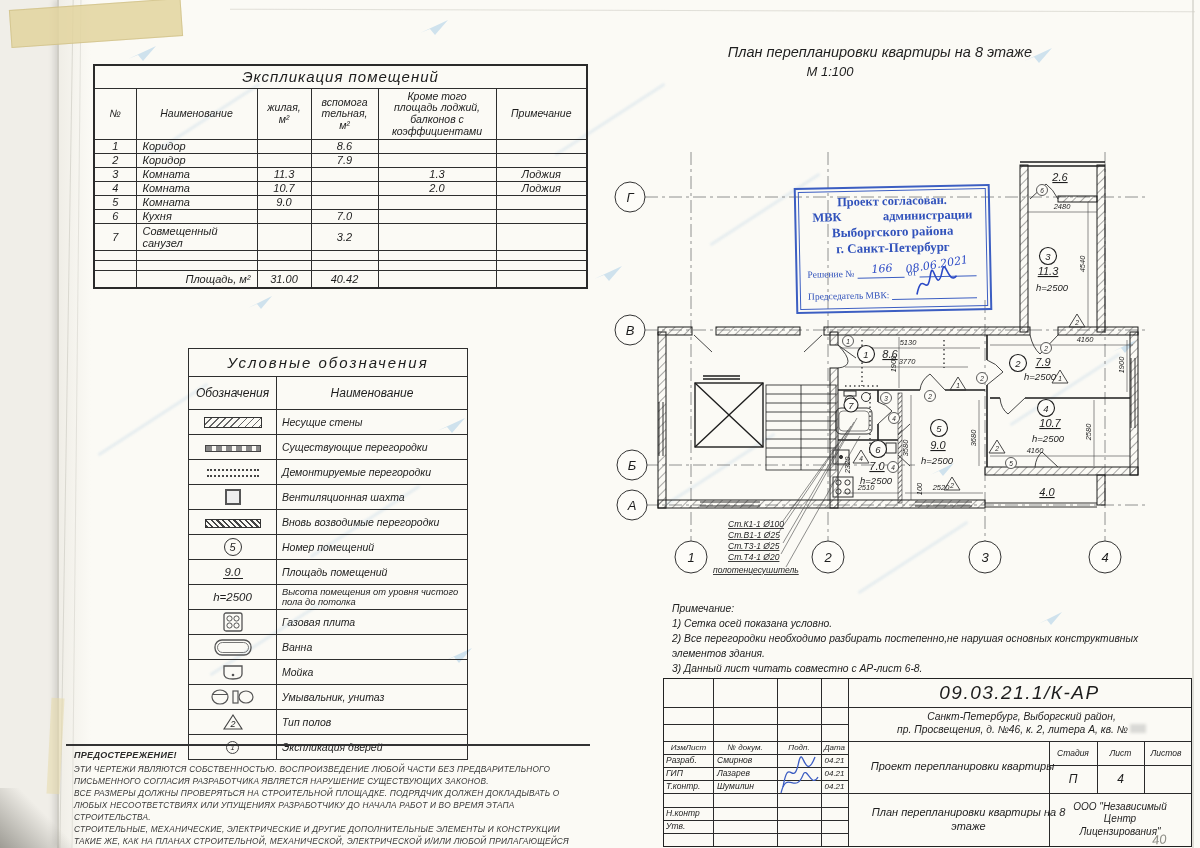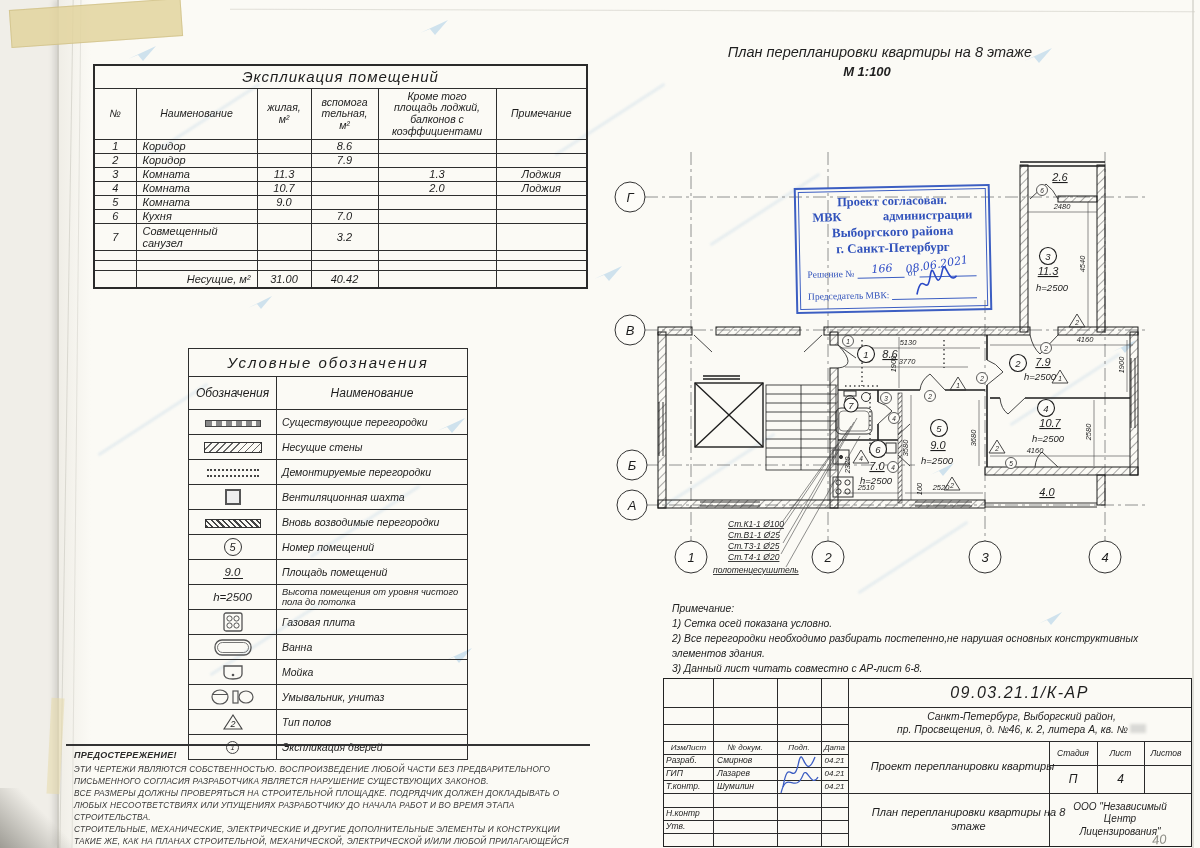--- a/index.html
+++ b/index.html
@@ -50,21 +50,21 @@
     width:16px;height:16px;line-height:16px;display:inline-block;}
   .sym-area{font-style:italic;font-size:11.5px;border-bottom:1.2px solid #222;padding:0 2px;}
   .sym-h{font-style:italic;font-size:11.5px;}
   
   #warning{left:66px;top:744px;width:514px;border-top:2px solid #333;border-bottom:2px solid #333;
     padding:4px 2px 6px 8px;}
   #warning .wt{font-size:9px;font-style:italic;font-weight:bold;color:#2b2b2b;margin-bottom:3px;letter-spacing:.3px;}
   #warning .wl{font-size:8.3px;font-style:italic;color:#383838;line-height:1.45;letter-spacing:.2px;}
   
   #plan-title{left:655px;top:44px;width:450px;text-align:center;font-size:14.5px;}
-  #plan-scale{left:692px;top:64px;width:350px;text-align:center;font-size:13px;font-weight:bold;}
+  #plan-scale{left:655px;top:64px;width:350px;text-align:center;font-size:13px;}
   
   #notes{left:672px;top:602px;width:505px;font-size:10.3px;font-style:italic;color:#222;line-height:1.45;}
   
   #stamp{left:795px;top:186px;width:192px;height:122px;transform:rotate(-1.2deg);
     border:2.5px solid #3c5ec2;color:#3152bb;z-index:5;}
   #stamp .inner{position:absolute;inset:2px;border:1px solid #3c5ec2;padding:3px 7px;}
   #stamp .s1{font-family:"Liberation Serif",serif;font-weight:bold;font-size:12.5px;text-align:center;}
   #stamp .s2{font-family:"Liberation Serif",serif;font-weight:bold;font-size:12.5px;display:flex;justify-content:space-between;padding:0 6px;}
   #stamp .s3,#stamp .s4{font-family:"Liberation Serif",serif;font-weight:bold;font-size:13px;text-align:center;}
   #stamp .srow{font-family:"Liberation Serif",serif;font-size:9.5px;display:flex;align-items:flex-end;margin-top:9px;}
@@ -238,21 +238,21 @@
 <tr class="sp">
           <td></td>
           <td></td>
           <td></td>
           <td></td>
           <td></td>
           <td></td>
         </tr>
 <tr class="tot">
           <td></td>
-          <td class="lab">Несущие, м²</td>
+          <td class="lab">Площадь, м²</td>
           <td>31.00</td>
           <td>40.42</td>
           <td></td>
           <td></td>
         </tr>
 </tbody>
     </table>
 </div>
 
 <div id="legend" class="abs">
@@ -263,26 +263,26 @@
       </colgroup>
 <tbody>
         <tr class="lg-title">
           <td colspan="2">Условные обозначения</td>
         </tr>
 <tr class="lg-head">
           <td>Обозначения</td>
           <td>Наименование</td>
         </tr>
 <tr>
+          <td class="sym"><span class="sym-inner ic-bear"></span></td>
+          <td>Несущие стены</td>
+        </tr>
+<tr>
           <td class="sym"><span class="sym-inner ic-exist"></span></td>
           <td>Существующие перегородки</td>
-        </tr>
-<tr>
-          <td class="sym"><span class="sym-inner ic-bear"></span></td>
-          <td>Несущие стены</td>
         </tr>
 <tr>
           <td class="sym"><span class="sym-inner ic-demo"></span></td>
           <td>Демонтируемые перегородки</td>
         </tr>
 <tr>
           <td class="sym"><span class="sym-inner ic-vent"></span></td>
           <td>Вентиляционная шахта</td>
         </tr>
 <tr>
@@ -671,21 +671,21 @@
   <div class="hl" style="left:0;top:62px;width:527px"></div>
   <div class="hl" style="left:0;top:75px;width:184px"></div>
   <div class="hl" style="left:385px;top:86px;width:142px"></div>
   <div class="hl" style="left:0;top:88px;width:184px"></div>
   <div class="hl" style="left:0;top:101px;width:184px"></div>
   <div class="hl" style="left:0;top:114px;width:527px"></div>
   <div class="hl" style="left:0;top:128px;width:184px"></div>
   <div class="hl" style="left:0;top:141px;width:184px"></div>
   <div class="hl" style="left:0;top:154px;width:184px"></div>
 
-  <div class="cell" style="left:184px;top:0;width:343px;height:28px;font-size:16px;letter-spacing:1.5px">09.03.21.1/К-АР</div>
+  <div class="cell" style="left:184px;top:0;width:343px;height:28px;font-size:19px;letter-spacing:1.5px">09.03.21.1/К-АР</div>
   <div class="cell" style="left:184px;top:28px;width:347px;height:34px;flex-direction:column;font-size:10.3px">
     <span>Санкт-Петербург, Выборгский район,</span>
     <span><span>пр. Просвещения, д. №46, к. 2, литера А, кв. №</span><span class="redact"></span></span>
   </div>
   <div class="cell" style="left:0;top:62px;width:49px;height:13px;font-size:8px">ИзмЛист</div>
   <div class="cell" style="left:49px;top:62px;width:64px;height:13px;font-size:8px">№ докум.</div>
   <div class="cell" style="left:113px;top:62px;width:44px;height:13px;font-size:8px">Подп.</div>
   <div class="cell" style="left:157px;top:62px;width:27px;height:13px;font-size:8px">Дата</div>
   <div class="cell" style="left:0;top:75px;width:49px;height:13px;font-size:8.5px;justify-content:flex-start;padding-left:2px">Разраб.</div>
   <div class="cell" style="left:49px;top:75px;width:64px;height:13px;font-size:8.5px;justify-content:flex-start;padding-left:4px">Смирнов</div>

